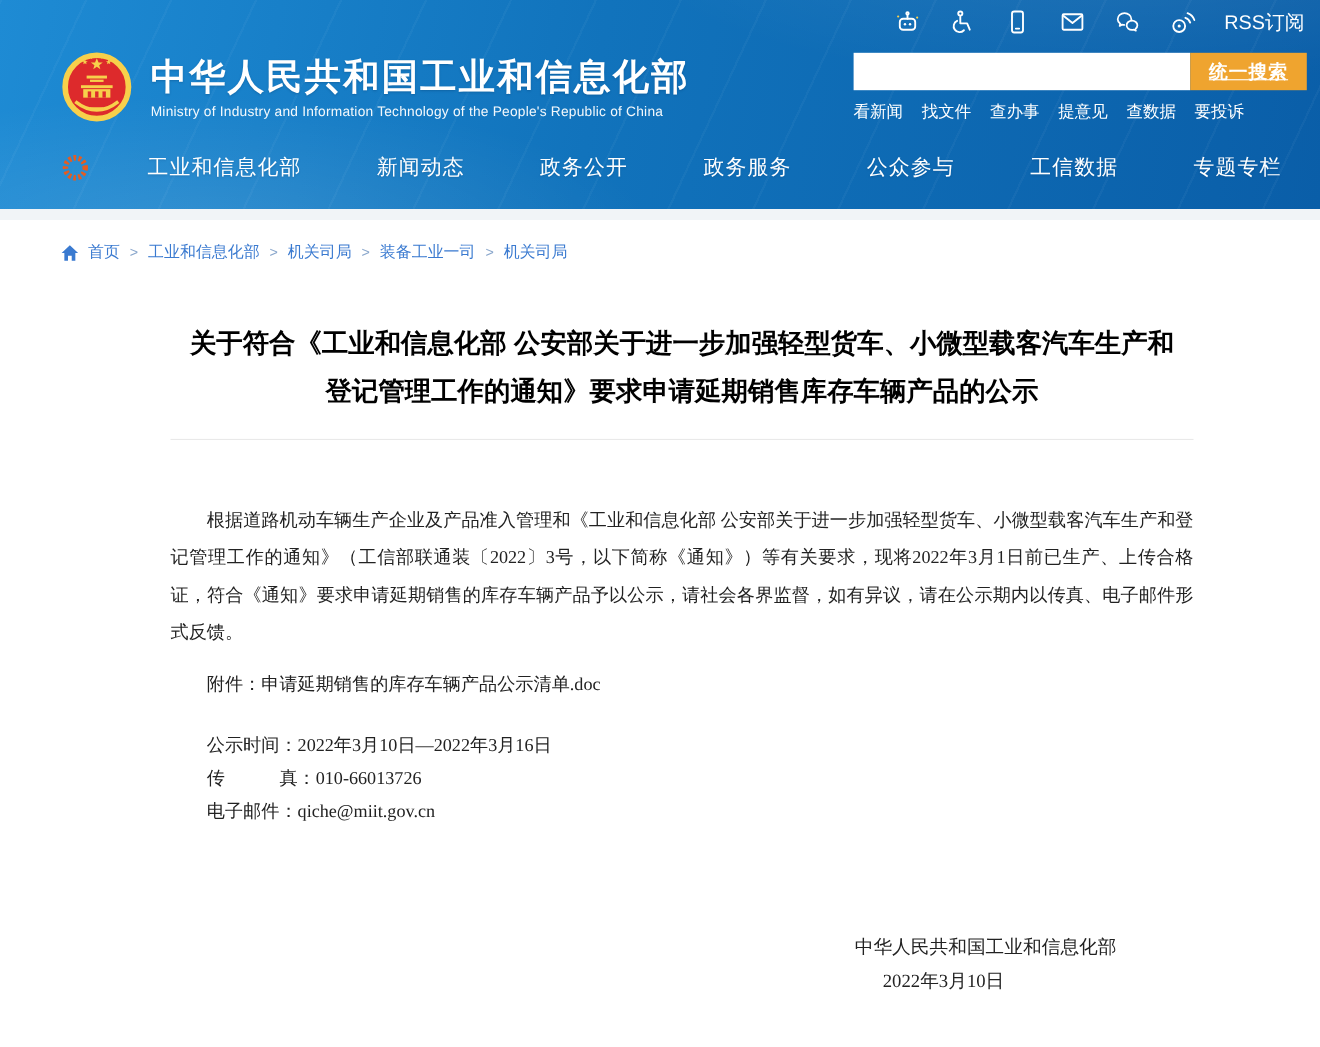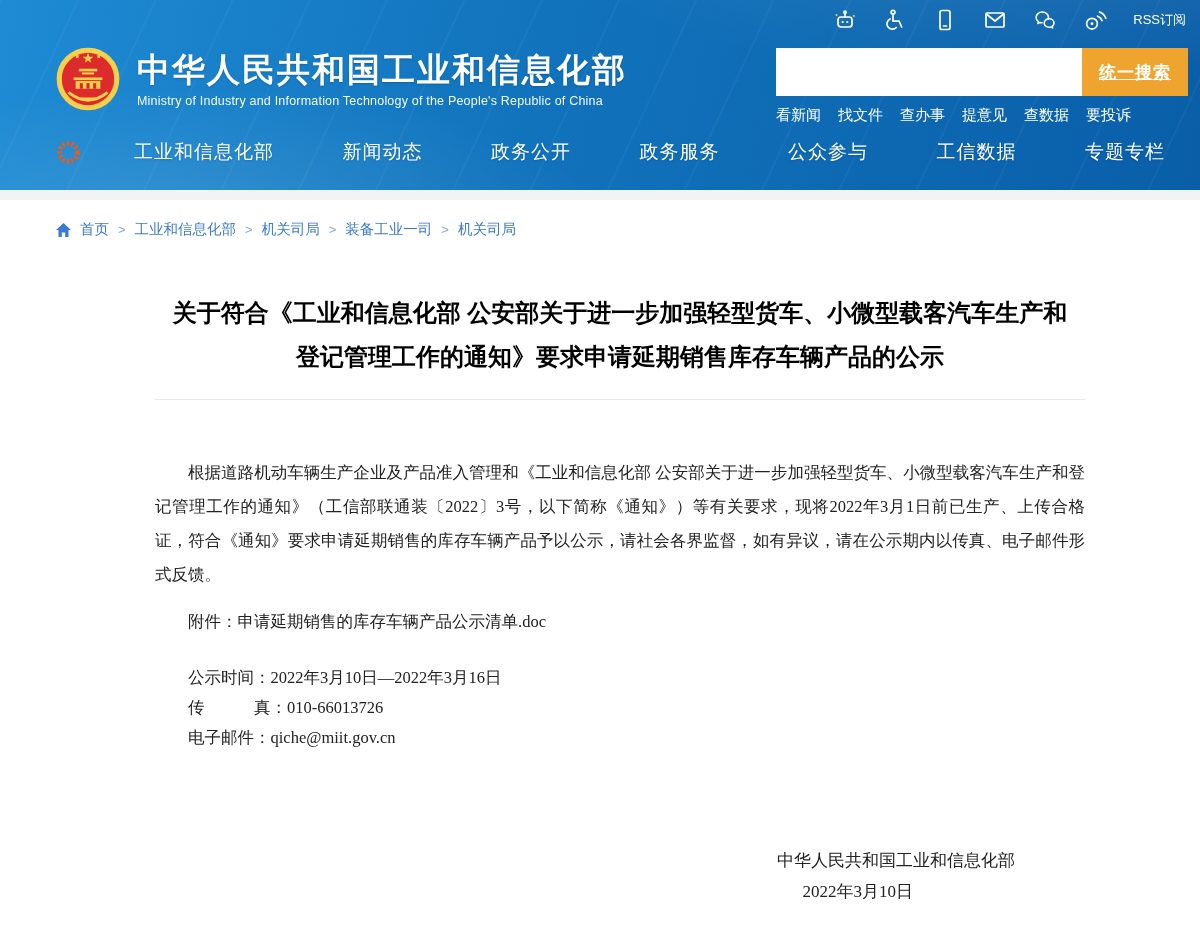--- a/index.html
+++ b/index.html
@@ -11,30 +11,30 @@
     height:190px;
     background-image:
       radial-gradient(ellipse 700px 220px at 15% 115%, rgba(255,255,255,0.12), transparent 60%),
       radial-gradient(ellipse 800px 260px at 85% -40%, rgba(255,255,255,0.10), transparent 60%),
       repeating-linear-gradient(115deg, rgba(255,255,255,0.035) 0 2px, rgba(255,255,255,0) 2px 70px),
       linear-gradient(100deg, #1e8bd4 0%, #1173bc 45%, #0a5ea8 100%);
   }
   .topbar { height:40px; display:flex; justify-content:flex-end; align-items:center; gap:26px; padding-right:14px; }
   .tb-icon { display:inline-flex; cursor:pointer; }
   .tb-icon svg { display:block; }
-  .rss { color:#fff; font-size:13px; text-decoration:none; cursor:pointer; }
+  .rss { color:#fff; font-size:18px; text-decoration:none; cursor:pointer; }
 
   .hdr-main { height:88px; display:flex; justify-content:space-between; padding-left:55px; padding-right:12px; align-items:flex-start; }
   .brand { display:flex; gap:16px; align-items:center; margin-top:2px; }
   .emblem svg { display:block; }
   .site-title { color:#fff; font-size:33px; font-weight:bold; letter-spacing:2px; line-height:40px; text-shadow:0 1px 2px rgba(0,40,80,.25); }
   .site-sub { color:rgba(255,255,255,.95); font-size:12.5px; margin-top:4px; letter-spacing:.2px; }
 
   .search-area { width:412px; margin-top:8px; }
-  .search-row { display:flex; height:48px;justify-content:center; }
+  .search-row { display:flex; height:34px;justify-content:center; }
   .search-input { flex:1; border:0; outline:none; padding:0 10px; font-size:15px; background:#fff; }
   .search-btn { width:106px; border:0; background:#efa42f; color:#fff; font-size:17px; font-weight:bold; letter-spacing:1px; text-decoration:underline; cursor:pointer; font-family:"Liberation Sans", sans-serif; }
   .quick-links { display:flex; gap:17px; margin-top:10px; }
   .quick-links a { color:#fff; font-size:15px; text-decoration:none; cursor:pointer; }
 
   .navbar { height:62px; display:flex; align-items:center; padding:0 35px 14px 55px; }
   .nav-logo { margin-right:52px; display:inline-flex; }
   .nav-items { flex:1; display:flex; justify-content:space-between; }
   .nav-items a { color:#fff; font-size:19px; text-decoration:none; letter-spacing:1px; cursor:pointer; text-shadow:0 1px 2px rgba(0,40,80,.2); }
 

